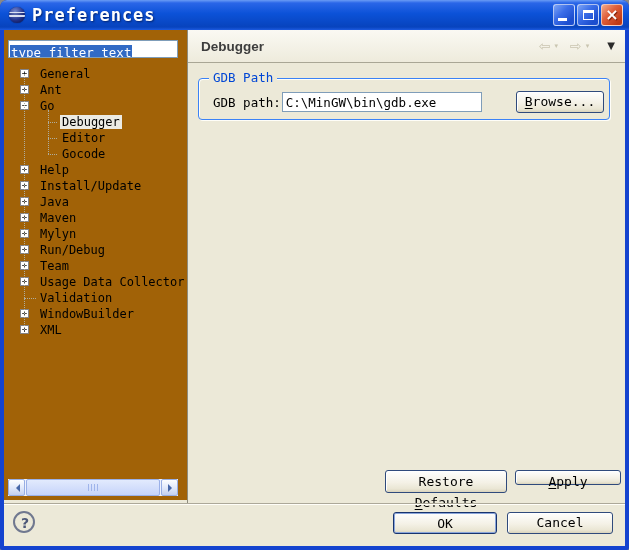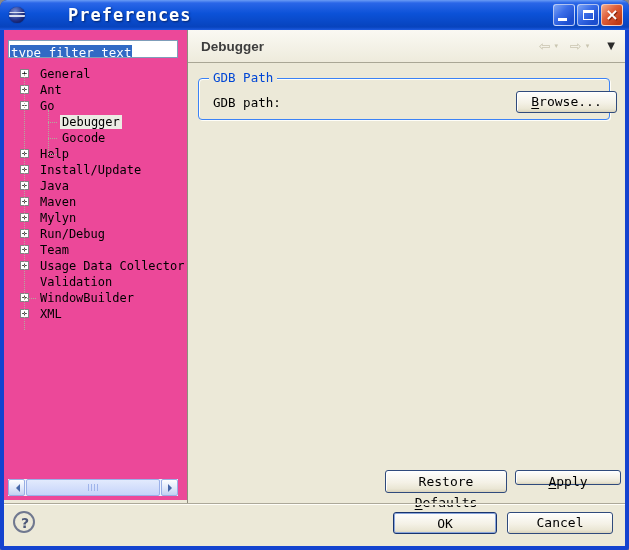--- a/index.html
+++ b/index.html
@@ -10,21 +10,20 @@
     background:#1443cf;
     border-radius:7px 7px 2px 2px;
     overflow:hidden;
   }
   
   .titlebar{
     position:absolute;left:0;top:0;width:629px;height:30px;
     background:linear-gradient(180deg,#6a9cf5 0%,#2a66e8 10%,#0c52d8 45%,#0743bd 90%,#1c5ae0 100%);
     display:flex;align-items:center;padding:0 6px 0 9px;
     border-radius:7px 7px 0 0;
-    gap:36px;
   }
   .app-icon{
     width:16px;height:16px;border-radius:50%;flex:0 0 auto;
     background:
       linear-gradient(180deg,rgba(0,0,0,0) 0 30%,rgba(226,230,244,.95) 30% 40%,rgba(10,18,60,.15) 40% 52%,rgba(226,230,244,.95) 52% 60%,rgba(0,0,0,0) 60%),
       radial-gradient(circle at 38% 30%,#7a8cd0,#22328c 55%,#0a1248 95%);
     box-shadow:0 0 1px #05103a;
   }
   .title-text{
     color:#fff;font-size:17px;font-weight:bold;margin-left:7px;
@@ -39,21 +38,21 @@
   .tb-btn.close{background:linear-gradient(135deg,#f2ab8c 0%,#e0603c 40%,#c03a14 85%);}
   .glyph-min{position:absolute;left:4px;bottom:4px;width:9px;height:3px;background:#fff;}
   .glyph-max{position:absolute;left:5px;top:5px;width:11px;height:10px;border:1px solid #fff;border-top:3px solid #fff;}
   .glyph-x{position:absolute;left:0;top:0;width:100%;height:100%;color:#fff;font-weight:bold;font-size:16px;line-height:20px;text-align:center;font-family:"DejaVu Sans",sans-serif;text-shadow:1px 1px 1px #7a1f06;}
   
   .content{
     position:absolute;left:4px;top:30px;width:621px;height:516px;
     background:#ece9d8;overflow:hidden;
   }
   
-  .tree-panel{position:absolute;left:0;top:0;width:183px;height:470px;background:#ec4899;}
+  .tree-panel{position:absolute;left:0;top:0;width:183px;height:470px;background:#a16207;}
   .vdivider{position:absolute;left:183px;top:0;width:1px;height:474px;background:#8e8c7e;}
   .filter-box{
     position:absolute;left:4px;top:10px;width:170px;height:18px;
     background:#fff;border:1px solid #7f9db9;padding:1px 1px;overflow:hidden;
   }
   .filter-sel{background:#316ac5;color:#fff;font-size:12.5px;line-height:14px;padding:0 1px;}
   .tree{position:absolute;left:0;top:36px;width:183px;}
   .tree-row{position:relative;height:16px;line-height:16px;font-size:12px;color:#000;white-space:nowrap;cursor:default;}
   .tree-row .expander{
     position:absolute;left:16px;top:3px;width:9px;height:9px;
@@ -113,21 +112,21 @@
     font-family:"DejaVu Sans Mono",monospace;font-size:12.5px;color:#000;padding:1px 3px;outline:none;
   }
   
   .xpbtn{
     font-family:"DejaVu Sans Mono",monospace;font-size:13px;color:#000;
     border:1px solid #2f4a7c;border-radius:3px;
     background:linear-gradient(180deg,#fefefe,#f4f1e6 55%,#eae6d4 85%,#d9d3bc);
     box-shadow:inset 1px 1px 0 #fff;
     text-align:center;cursor:pointer;padding:0;
   }
-  .btn-browse{position:absolute;left:303px;top:0;width:101px;height:22px;line-height:20px;}
+  .btn-browse{position:absolute;left:303px;top:0;width:88px;height:22px;line-height:20px;}
   .btn-restore{position:absolute;left:381px;top:440px;width:122px;height:23px;line-height:21px;}
   .btn-apply{position:absolute;left:511px;top:440px;width:106px;height:15px;line-height:21px;}
   .btn-ok{
     position:absolute;left:389px;top:482px;width:104px;height:22px;line-height:19px;
     border:1px solid #17336e;box-shadow:inset 0 0 0 1px #8aa5da, inset 1px 1px 0 #fff;
   }
   .btn-cancel{position:absolute;left:503px;top:482px;width:106px;height:22px;line-height:20px;}
   .xpbtn u{text-underline-offset:2px;}
   
   .bottom-sep{position:absolute;left:0;top:473px;width:621px;height:2px;}
@@ -165,20 +164,21 @@
 
     <div class="tree-panel">
       <div class="filter-box">
         <span class="filter-sel">type filter text</span>
       </div>
       <div class="tree">
           <div class="tree-row level0"><span class="expander">+</span><span class="tree-label">General</span></div>
           <div class="tree-row level0"><span class="expander">+</span><span class="tree-label">Ant</span></div>
           <div class="tree-row level0"><span class="expander">−</span><span class="tree-label">Go</span></div>
           <div class="tree-row level1 selected"><span class="tree-label">Debugger</span></div>
+          <div class="tree-row level1"><span class="tree-label">Editor</span></div>
           <div class="tree-row level1"><span class="tree-label">Gocode</span></div>
           <div class="tree-row level0"><span class="expander">+</span><span class="tree-label">Help</span></div>
           <div class="tree-row level0"><span class="expander">+</span><span class="tree-label">Install/Update</span></div>
           <div class="tree-row level0"><span class="expander">+</span><span class="tree-label">Java</span></div>
           <div class="tree-row level0"><span class="expander">+</span><span class="tree-label">Maven</span></div>
           <div class="tree-row level0"><span class="expander">+</span><span class="tree-label">Mylyn</span></div>
           <div class="tree-row level0"><span class="expander">+</span><span class="tree-label">Run/Debug</span></div>
           <div class="tree-row level0"><span class="expander">+</span><span class="tree-label">Team</span></div>
           <div class="tree-row level0"><span class="expander">+</span><span class="tree-label">Usage Data Collector</span></div>
           <div class="tree-row level0"><span class="tree-label">Validation</span></div>
@@ -209,20 +209,21 @@
         <span class="nav-arrow">⇨</span>
         <span class="nav-drop">▾</span>
         <span class="menu-drop">▼</span>
       </span>
     </div>
 
     <div class="groupbox">
       <span class="group-legend">GDB Path</span>
       <div class="group-row">
         <span class="field-label">GDB path:</span>
+        <input class="path-input" type="text" value="C:\MinGW\bin\gdb.exe" style="">
         <button class="xpbtn btn-browse"><u>B</u>rowse...</button>
       </div>
     </div>
 
     <button class="xpbtn btn-restore">Restore <u>D</u>efaults</button>
     <button class="xpbtn btn-apply"><u>A</u>pply</button>
 
     <div class="bottom-sep">
       <div class="l1"></div>
         <div class="l2"></div>

